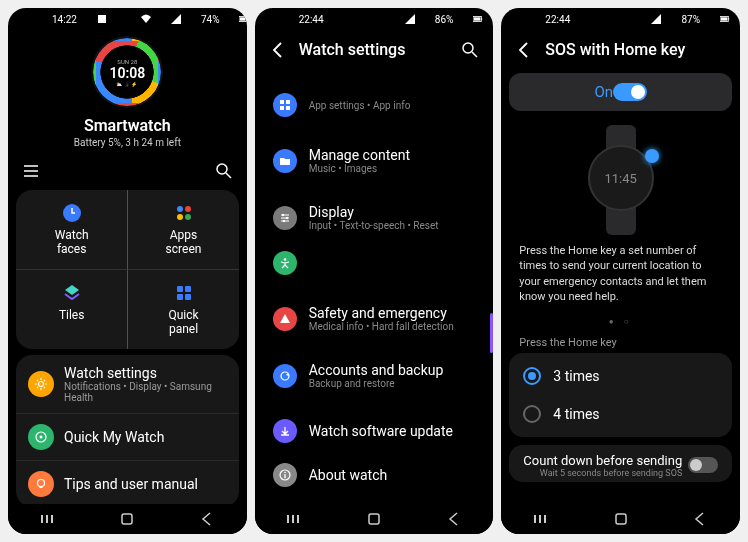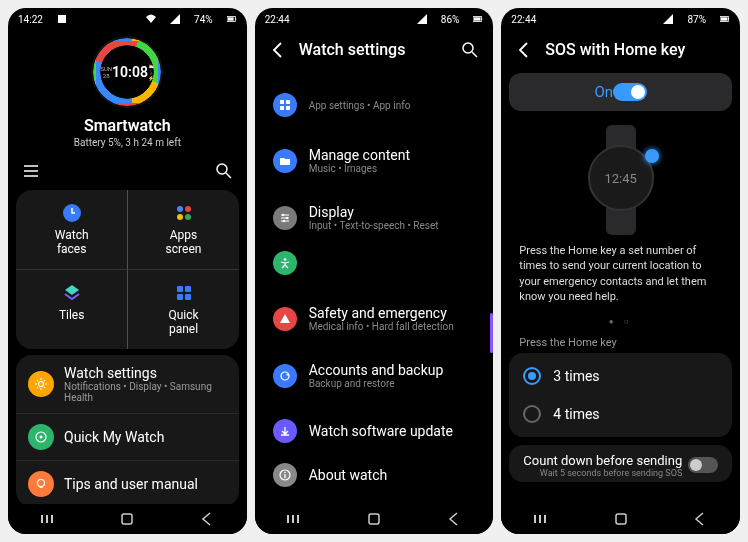--- a/index.html
+++ b/index.html
@@ -1,31 +1,31 @@
 <!DOCTYPE html>
 <html><head>
 <meta charset="utf-8">
 <style>
   * { box-sizing: border-box; margin: 0; padding: 0; }
   body { background: #f0f0f0; font-family: -apple-system, Roboto, sans-serif; }
   .wrap { display: flex; gap: 8px; padding: 8px; }
   .phone { width: 244px; height: 526px; background: #000; border-radius: 18px; overflow: hidden; position: relative; color: #fff; }
   .statusbar { display: flex; justify-content: space-between; align-items: center; padding: 4px 10px; font-size: 10px; height: 22px; }
-  .statusbar .left, .statusbar .right { display: flex; gap: 14px; align-items: center; }
+  .statusbar .left, .statusbar .right { display: flex; gap: 20px; align-items: center; margin-left: 34px; }
   .statusbar svg { width: 10px; height: 10px; }
   .header { display: flex; align-items: center; padding: 10px 14px; gap: 12px; }
   .header .back { width: 18px; height: 18px; }
   .header .title { font-size: 16px; font-weight: 500; flex: 1; }
   .header .search { width: 18px; height: 18px; }
   
   
   .watchface-zone { text-align: center; padding: 6px 0 4px; }
   .watchface { width: 72px; height: 72px; border-radius: 50%; margin: 0 auto; position: relative; background: #111; }
   .watchface .outer { position: absolute; inset: 2px; border-radius: 50%; border: 3px solid transparent; background: conic-gradient(from -30deg, #e84545 0 50deg, #44d544 50deg 140deg, #ffb400 140deg 200deg, #3a88ff 200deg 320deg, #e84545 320deg 360deg); -webkit-mask: radial-gradient(circle, transparent 55%, #000 56%); mask: radial-gradient(circle, transparent 55%, #000 56%); }
-  .watchface .inner { position: absolute; inset: 10px; border-radius: 50%; background: #000; display: flex; flex-direction: row; align-items: center; justify-content: center; font-size: 8px; }
+  .watchface .inner { position: absolute; inset: 10px; border-radius: 50%; background: #000; display: flex; flex-direction: column; align-items: center; justify-content: center; font-size: 8px; }
   .watchface .time { font-size: 14px; font-weight: 600; }
   .device-name { font-size: 16px; font-weight: 600; margin-top: 8px; }
   .battery-line { font-size: 10px; color: #ccc; margin-top: 2px; }
   .barrow { display: flex; justify-content: space-between; align-items: center; padding: 4px 14px; margin-top: 6px; }
   .hamburger, .mag { width: 18px; height: 18px; }
   .grid4 { margin: 6px 8px; background: #181818; border-radius: 16px; display: grid; grid-template-columns: 1fr 1fr; }
   .cell { padding: 12px 0; text-align: center; position: relative; }
   .cell .ic { width: 22px; height: 22px; margin: 0 auto 4px; }
   .cell .lbl { font-size: 12px; line-height: 1.2; }
   .cell.br { border-left: 1px solid #6d28d9; }
@@ -380,21 +380,21 @@
     <div class="title">SOS with Home key</div>
   </div>
   <div class="toggle-row">
     <span class="on">On</span>
     <div class="toggle"></div>
   </div>
   <div class="watch-illus">
     <div class="wbody">
       <div class="wband"></div>
       <div class="wface">
-            <span>12:45</span>
+            <span>11:45</span>
           </div>
       <div class="wbtn"></div>
     </div>
   </div>
   <div class="desc">Press the Home key a set number of times to send your current location to your emergency contacts and let them know you need help.</div>
   <div class="dots">● ○</div>
   <div class="section-label">Press the Home key</div>
   <div class="radio-group">
     <div class="ritem">
       <div class="radio on"></div>

